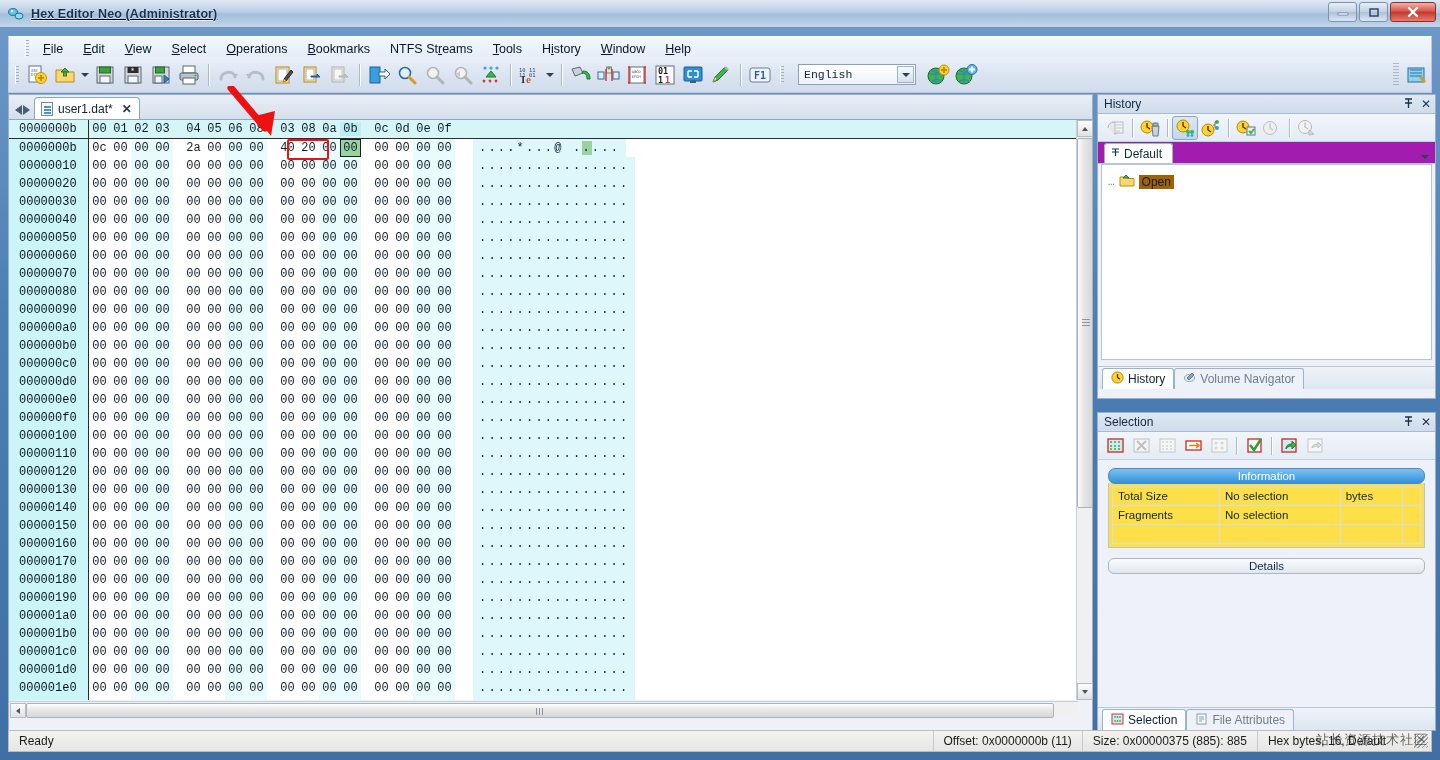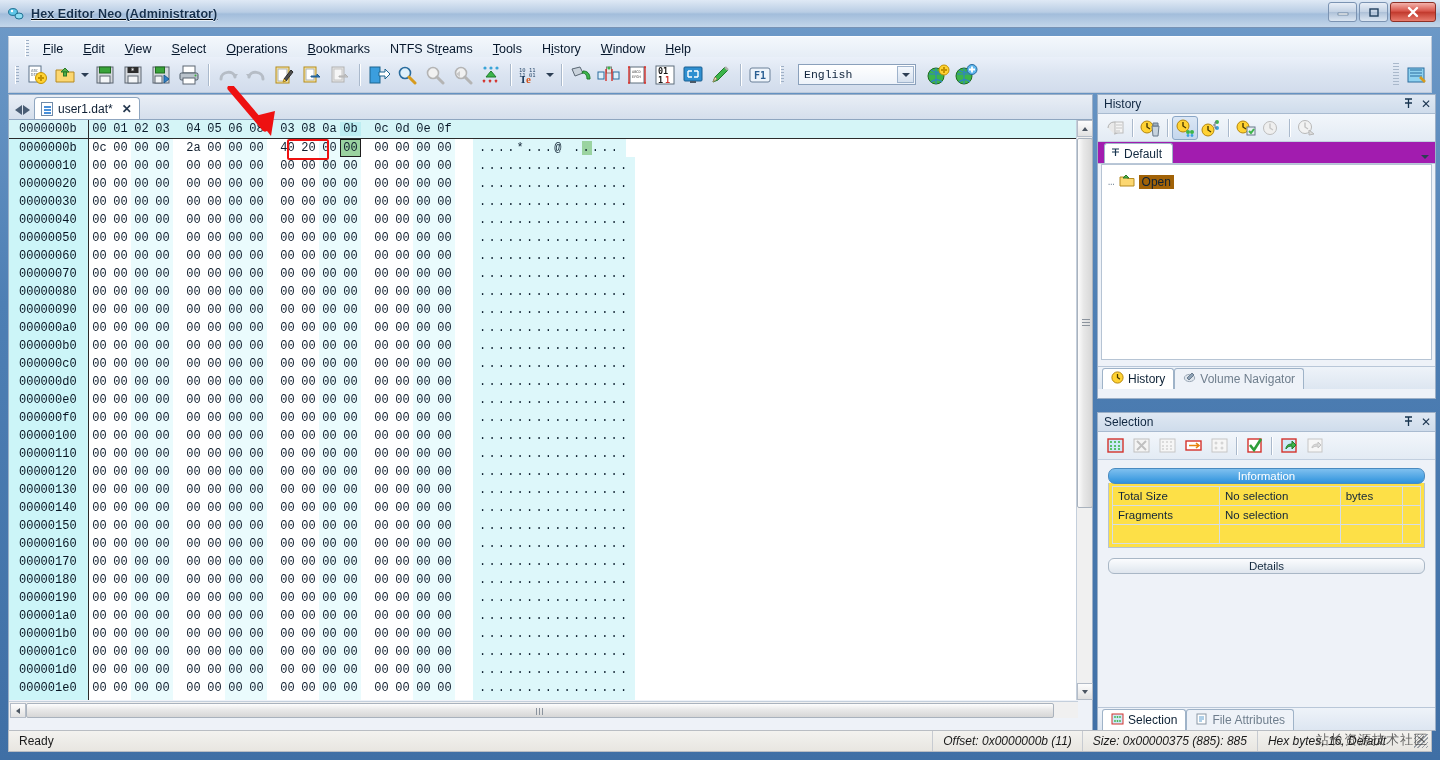--- a/index.html
+++ b/index.html
@@ -264,21 +264,21 @@
   
   .statusbar {
     position:absolute; left:8px; bottom:8px; width:1424px; height:22px;
     background:linear-gradient(180deg,#f3f2ef,#e8e6e1);
     border:1px solid #b9bdc3; display:flex; align-items:center;
     font-size:12px; color:#1a1a1a;
   }
   .st-ready { padding-left:10px; }
   .st-right { margin-left:auto; display:flex; align-items:center; height:100%; }
   .st-cell { padding:0 10px; height:100%; display:flex; align-items:center;
-             border-left:1px solid #c7cbd1;font-style:italic; }
+             border-left:1px solid #c7cbd1; }
   .st-grip { width:14px;height:14px;margin:0 3px 0 4px;
              background-image:repeating-linear-gradient(135deg,#9aa0a8 0 1px, transparent 1px 3px);}
 
   
   .redbox {
     position:absolute; left:287px; top:139px; width:42px; height:21px;
     border:2px solid #ee1111; border-radius:2px; pointer-events:none;
   }
   .arrow { position:absolute; left:225px; top:86px; width:60px; height:52px; pointer-events:none; }
 

